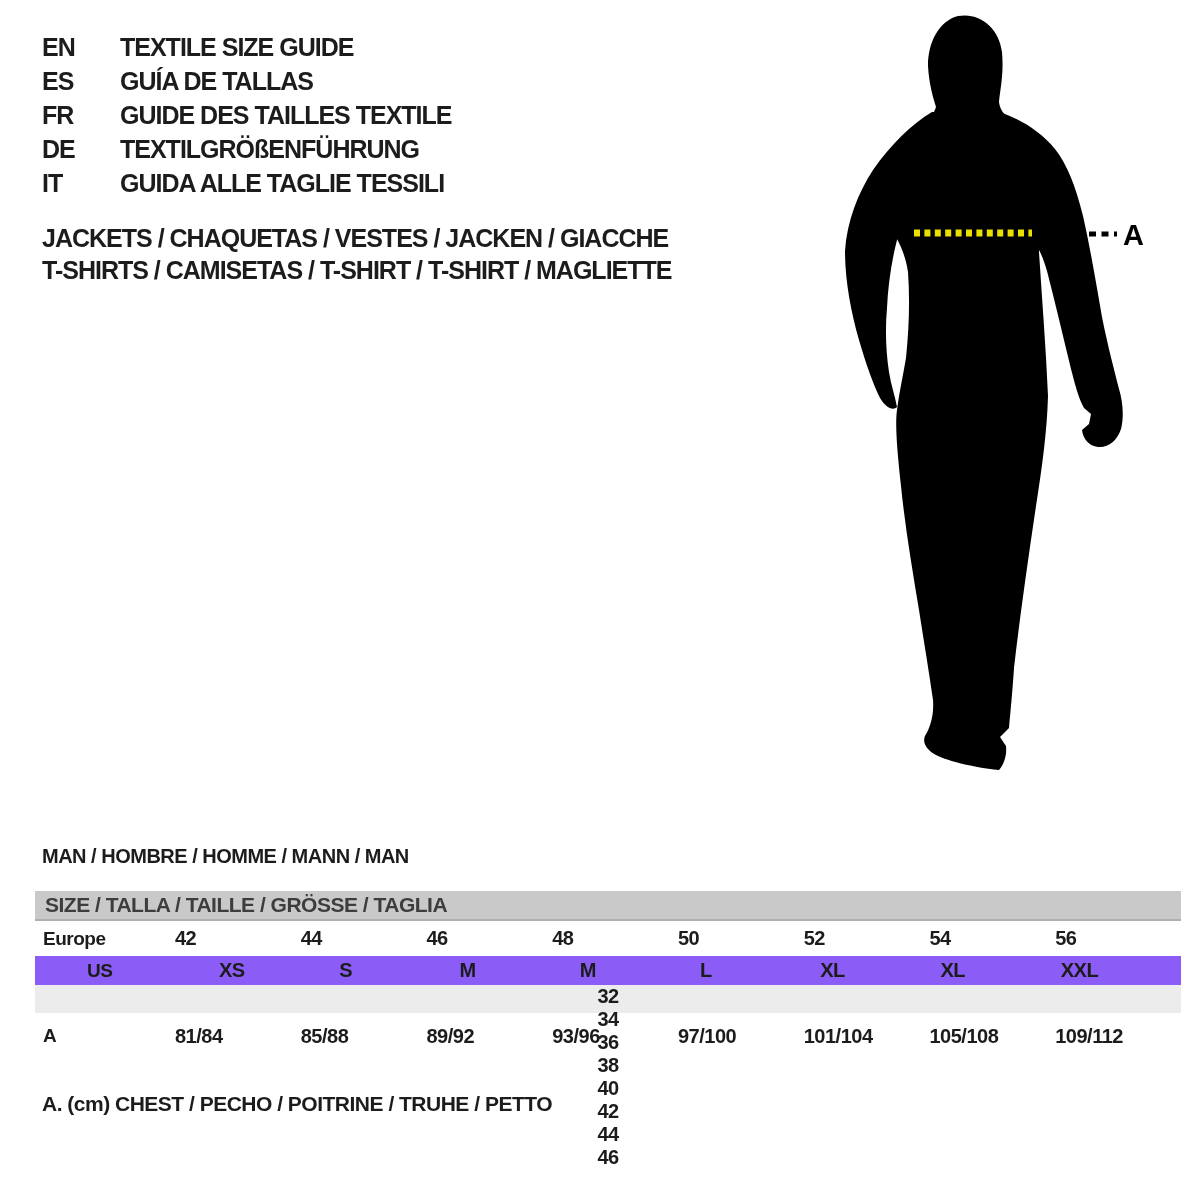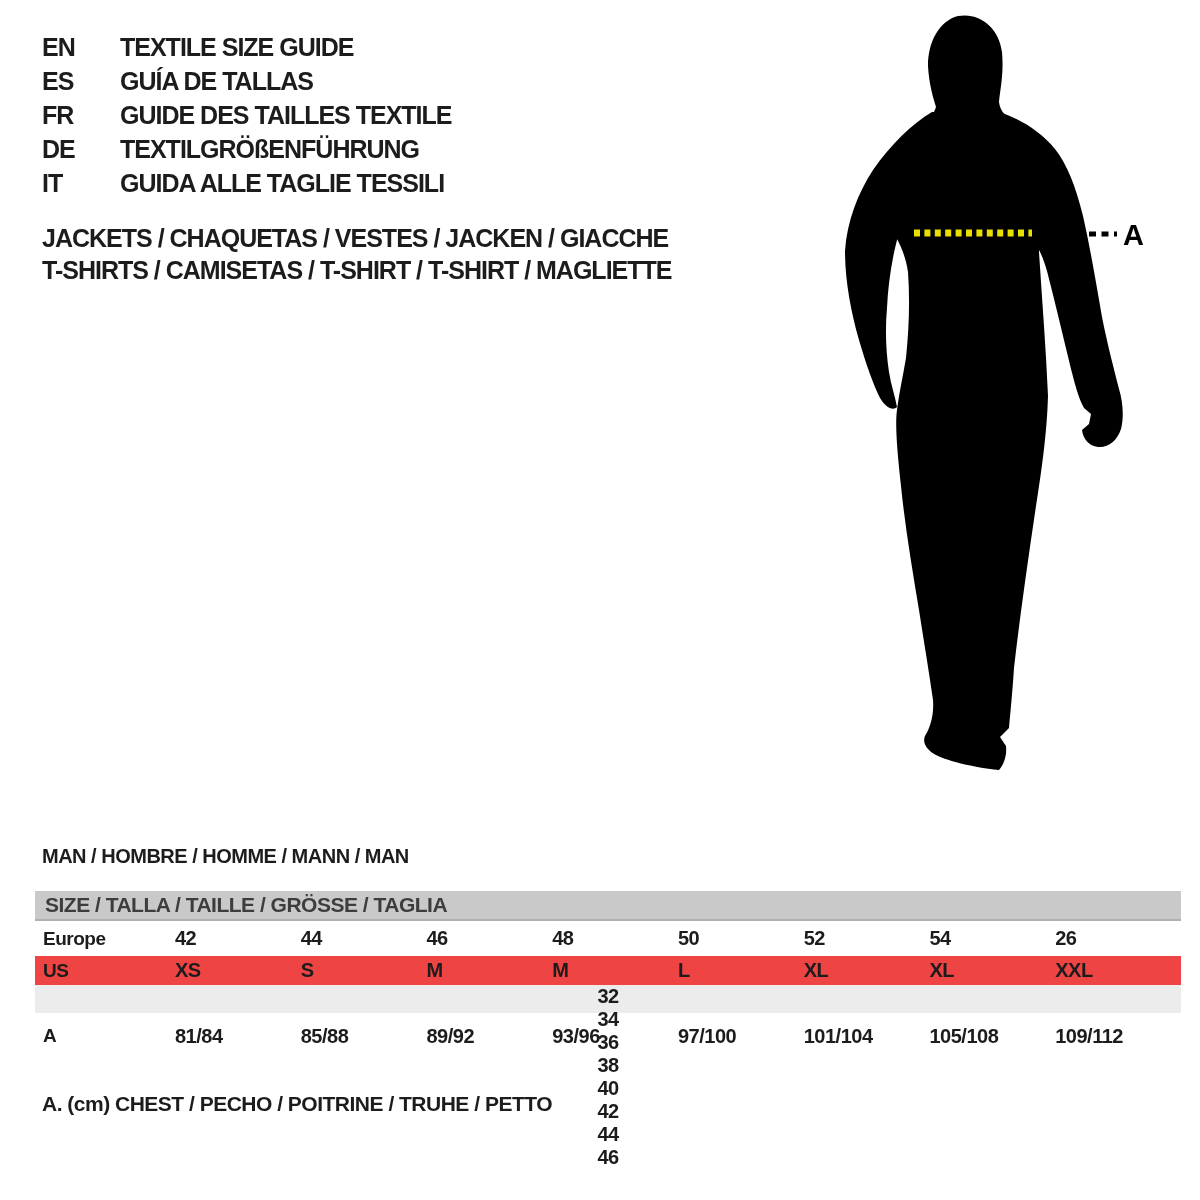--- a/index.html
+++ b/index.html
@@ -22,21 +22,21 @@
   .man-heading{position:absolute;left:42px;top:845px;font-size:20px;font-weight:bold;letter-spacing:-0.5px;white-space:nowrap;}
   
   .size-table{position:absolute;left:35px;top:891px;width:1146px;}
   .table-header{
     height:30px;background:#c9c9c9;border-bottom:2px solid #b0b0b0;
     display:flex;align-items:center;padding-left:10px;box-sizing:border-box;
     font-size:21px;font-weight:bold;letter-spacing:-0.5px;color:#3d3d3d;
   }
   .t-row{display:flex;align-items:center;}
   .t-row.r-europe{height:35px;}
-  .t-row.r-us{height:29px;background:#ef4444;}
+  .t-row.r-us{height:29px;background:#8b5cf6;padding-left:44px;}
   .t-row.r-num{height:28px;background:#ececec;flex-direction:column;}
   .t-row.r-a{height:38px;margin-top:4px;}
   .t-label{width:140px;padding-left:8px;box-sizing:border-box;font-size:19px;font-weight:bold;letter-spacing:-0.5px;}
   .t-cell{flex:1;text-align:left;font-size:20px;font-weight:bold;letter-spacing:-0.5px;}
   
   .footnote{position:absolute;left:42px;top:1092px;font-size:21px;font-weight:bold;letter-spacing:-0.5px;white-space:nowrap;}
 </style>
 </head>
 <body>
 
@@ -141,21 +141,21 @@
 
     <div class="t-row r-europe">
       <span class="t-label">Europe</span>
       <span class="t-cell">42</span>
       <span class="t-cell">44</span>
       <span class="t-cell">46</span>
       <span class="t-cell">48</span>
       <span class="t-cell">50</span>
       <span class="t-cell">52</span>
       <span class="t-cell">54</span>
-      <span class="t-cell">26</span>
+      <span class="t-cell">56</span>
     </div>
 
     <div class="t-row r-us">
       <span class="t-label">US</span>
       <span class="t-cell">XS</span>
       <span class="t-cell">S</span>
       <span class="t-cell">M</span>
       <span class="t-cell">M</span>
       <span class="t-cell">L</span>
       <span class="t-cell">XL</span>

